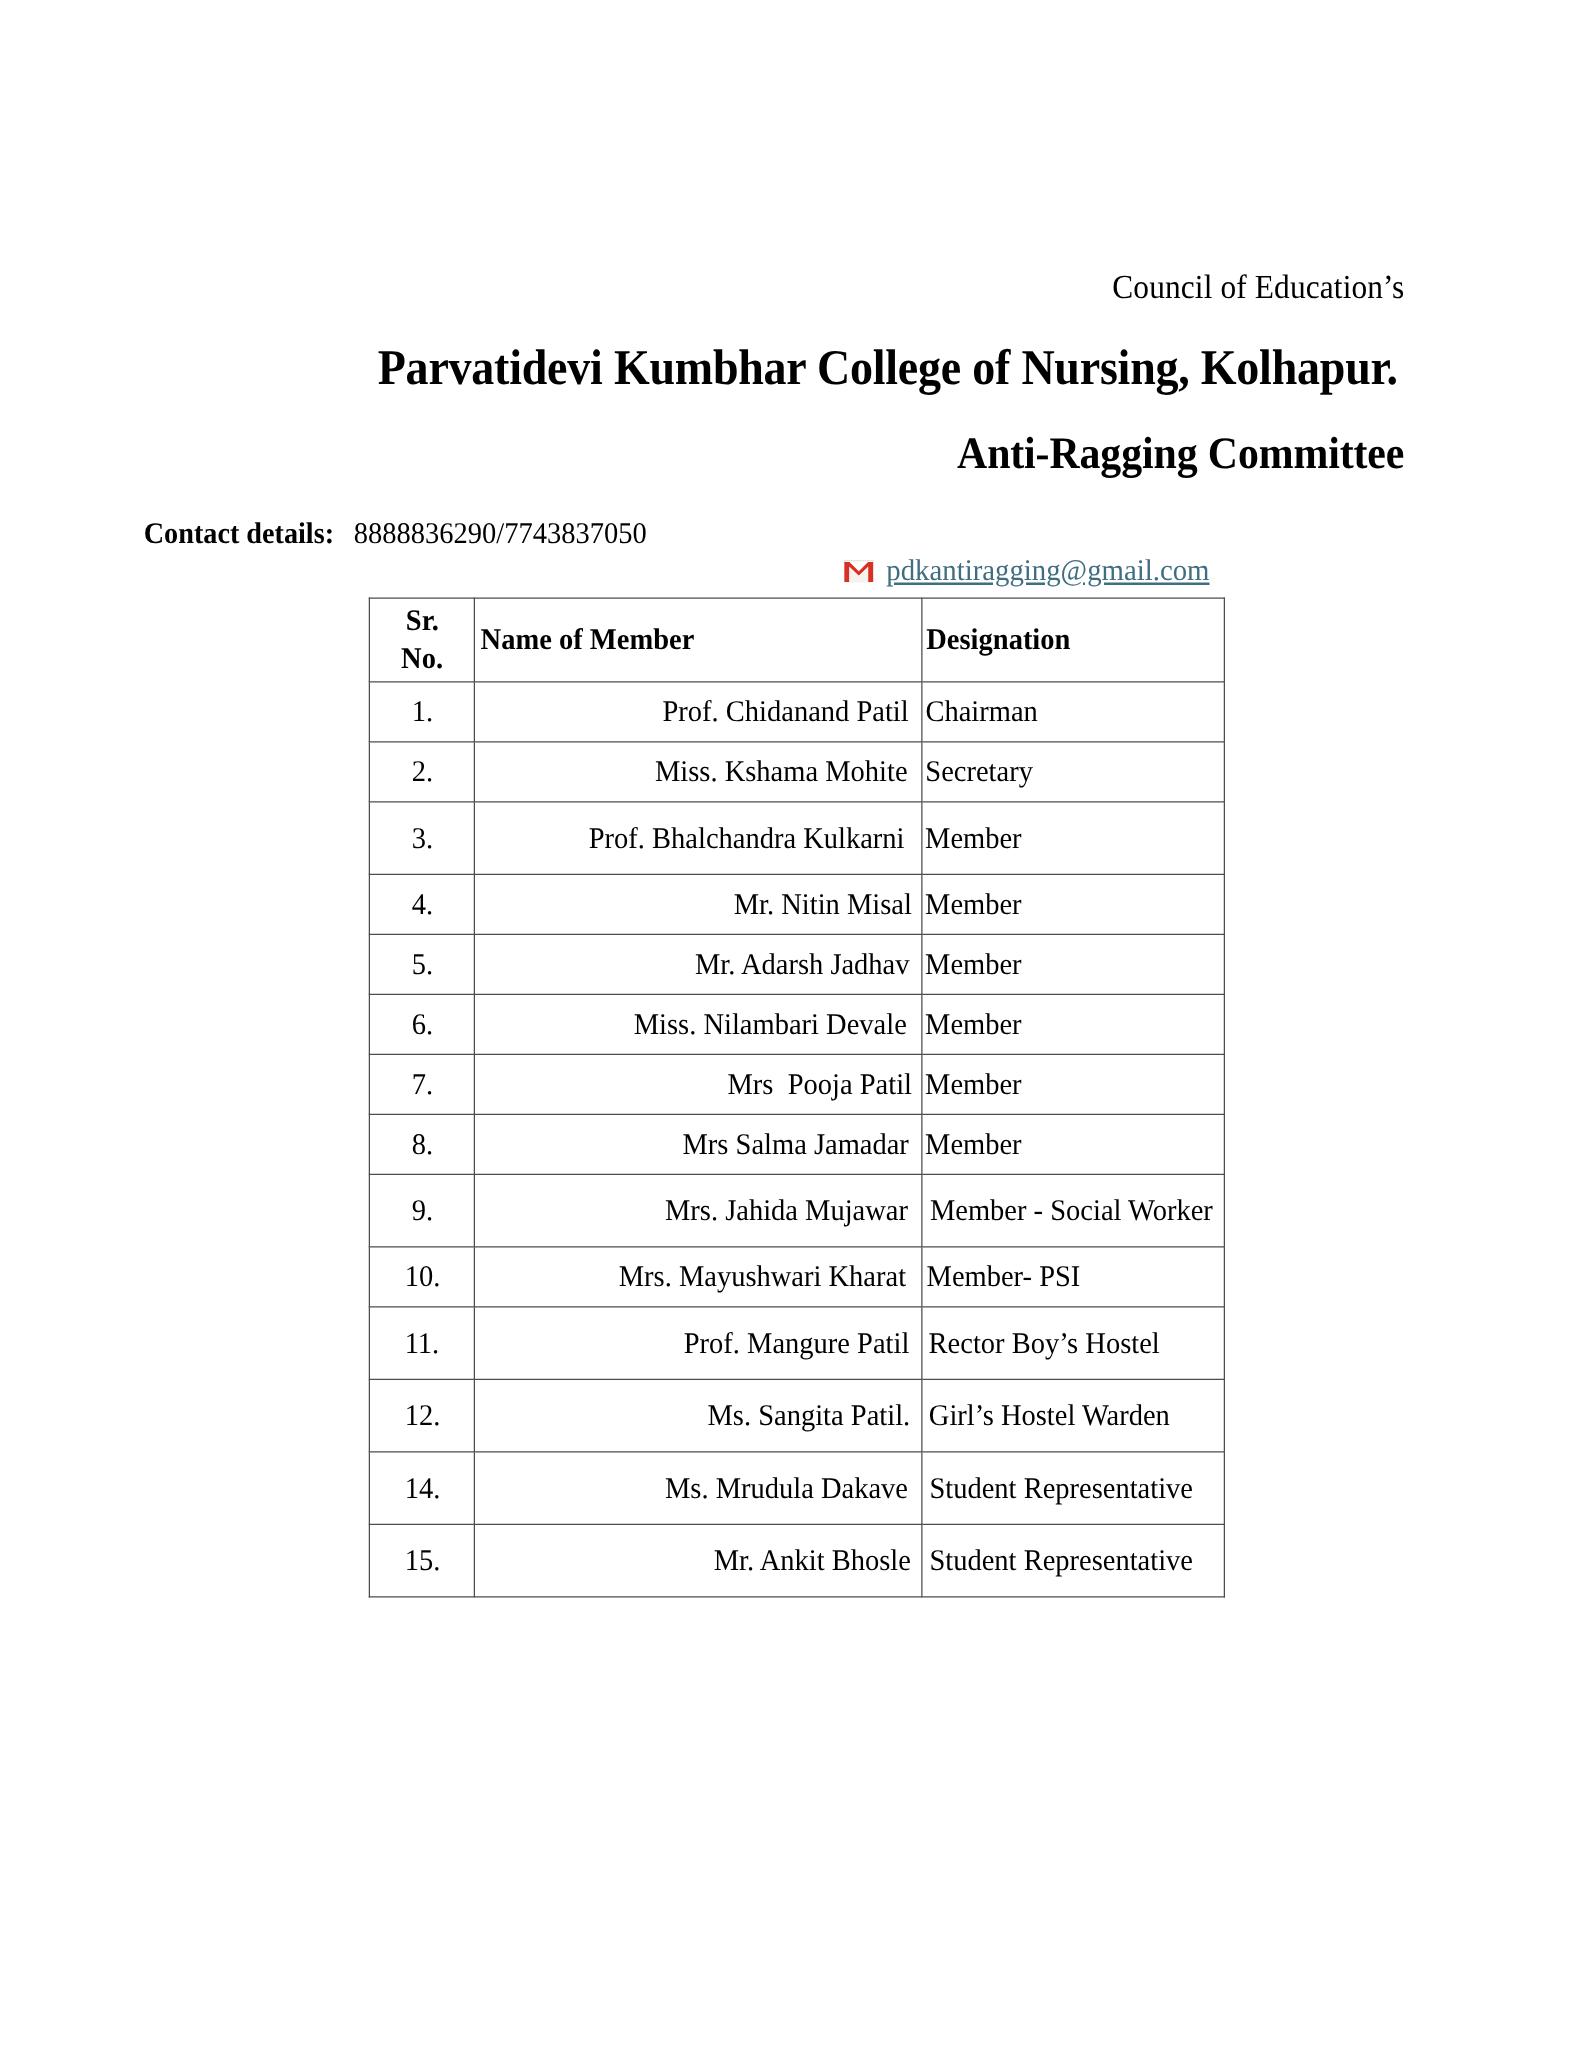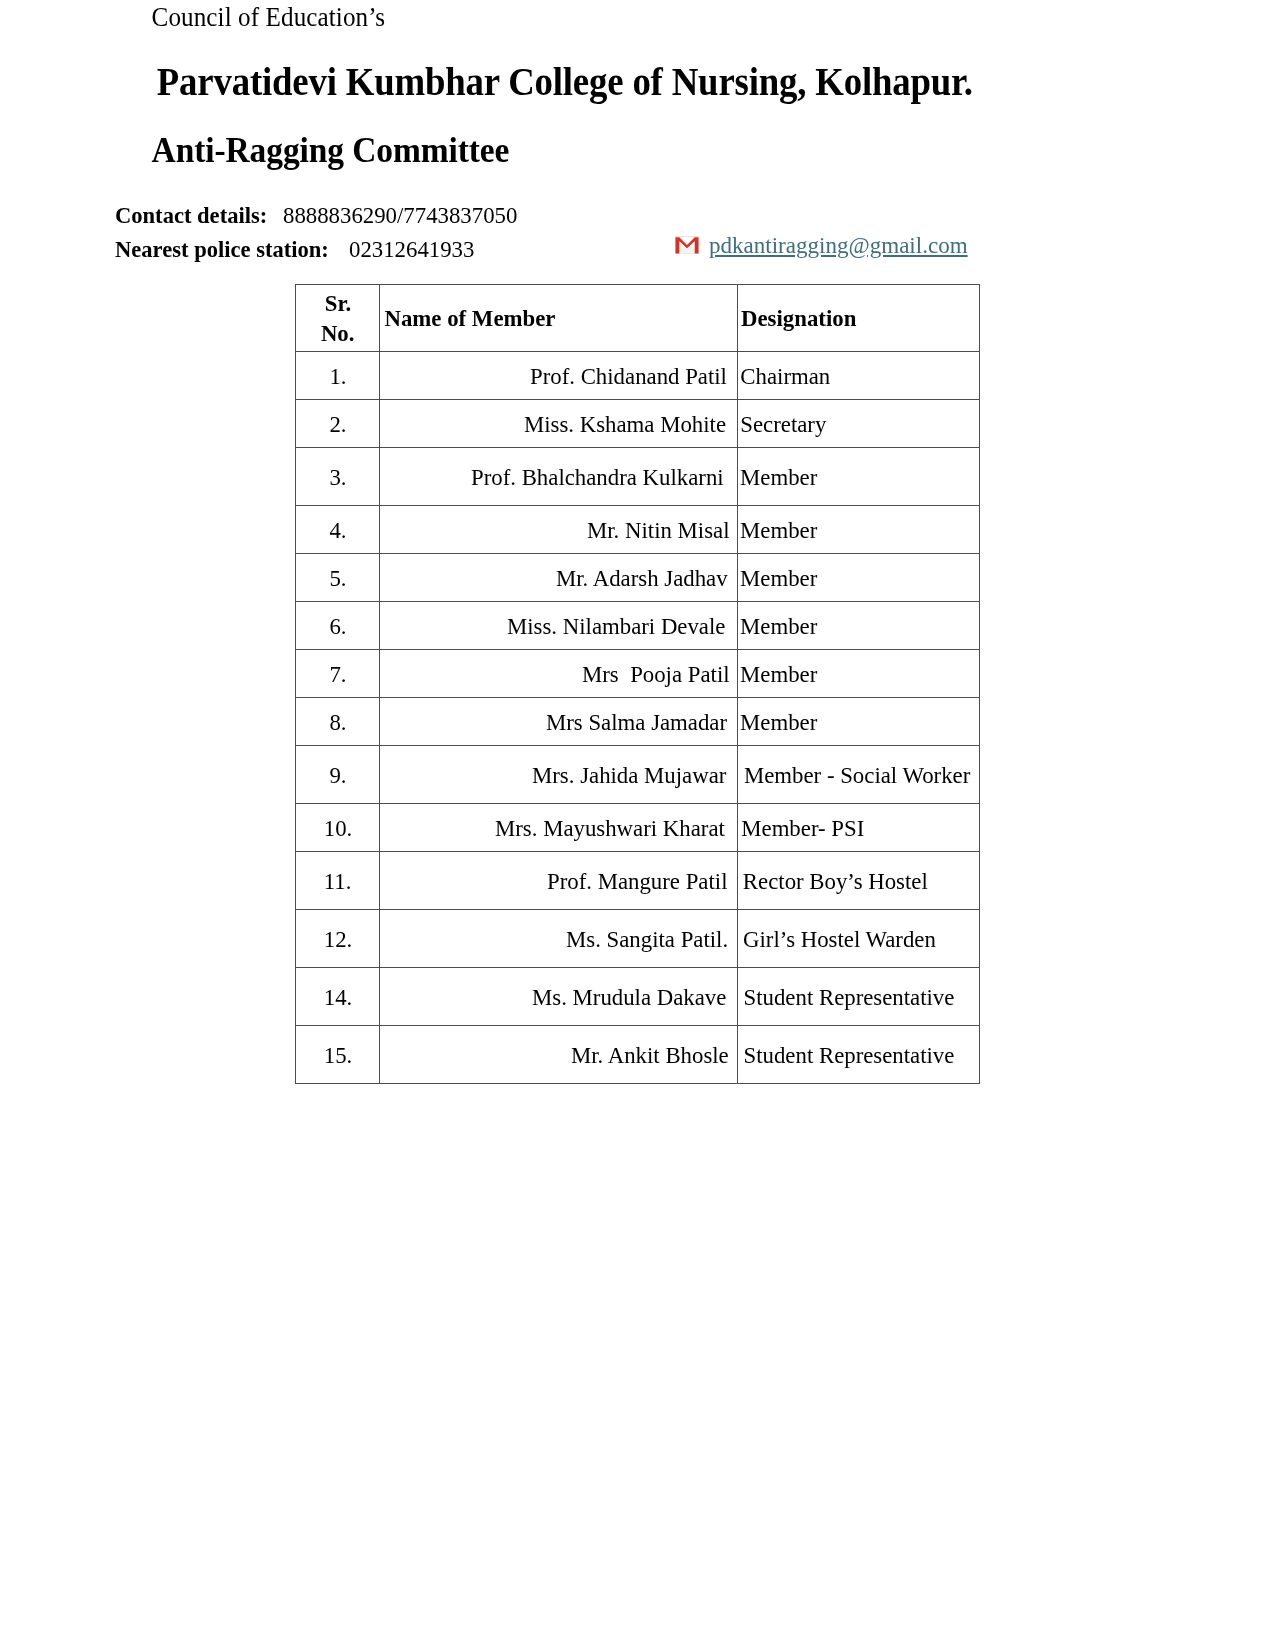--- a/index.html
+++ b/index.html
@@ -19,21 +19,22 @@
   .page {
     width: 1275px;
     height: 1650px;
     box-sizing: border-box;
     padding: 0 115px;
     position: relative;
   }
 
   
   .heading-block {
-    text-align: left;
+    padding-top: 212px;
+    text-align: right;
   }
   .line-council {
     font-size: 27px;
     line-height: 34px;
     font-weight: 400;
     letter-spacing: 0.1px;
     transform: scaleX(0.93);
     transform-origin: center;
   }
   .line-college {
@@ -102,21 +103,21 @@
     text-decoration: underline;
     text-underline-offset: 2px;
     transform: scaleX(0.96);
     transform-origin: left center;
     display: inline-block;
     cursor: pointer;
   }
 
   
   .table-wrap {
-    margin-top: 18px;
+    margin-top: 34px;
     display: flex;
     justify-content: center;
   }
   table.committee {
     border-collapse: collapse;
     width: 684px;
     table-layout: fixed;
   }
   table.committee td,
   table.committee th {
@@ -193,24 +194,20 @@
   <div class="heading-block">
     <div class="line-council">Council of Education’s</div>
     <div class="line-college">Parvatidevi Kumbhar College of Nursing, Kolhapur.</div>
     <div class="line-committee">Anti-Ragging Committee</div>
   </div>
 
   <div class="contact-block">
     <div class="contact-row">
       <span class="contact-label">Contact details:</span>
       <span class="contact-value">8888836290/7743837050</span>
-    </div>
-    <div class="contact-row">
-      <span class="contact-label">Nearest police station:</span>
-      <span class="contact-value">02312641933</span>
     </div>
 
     <div class="email-wrap">
       <span class="gmail-icon">
         <svg class="gmail-icon" viewBox="0 0 24 18" xmlns="http://www.w3.org/2000/svg">
           <rect x="0.5" y="0.5" width="23" height="17" fill="#ffffff" stroke="#e8e3dc" stroke-width="1"></rect>
           <polygon points="0.5,17.5 0.5,1.5 4.5,1.5 4.5,17.5" fill="#d93025"></polygon>
           <polygon points="23.5,17.5 23.5,1.5 19.5,1.5 19.5,17.5" fill="#d93025"></polygon>
           <polygon points="0.5,1.5 4.5,1.5 12,9 19.5,1.5 23.5,1.5 12,12.5" fill="#d93025"></polygon>
           <polygon points="4.5,17.5 4.5,5.5 12,12.5 19.5,5.5 19.5,17.5" fill="#f6f3ef"></polygon>

